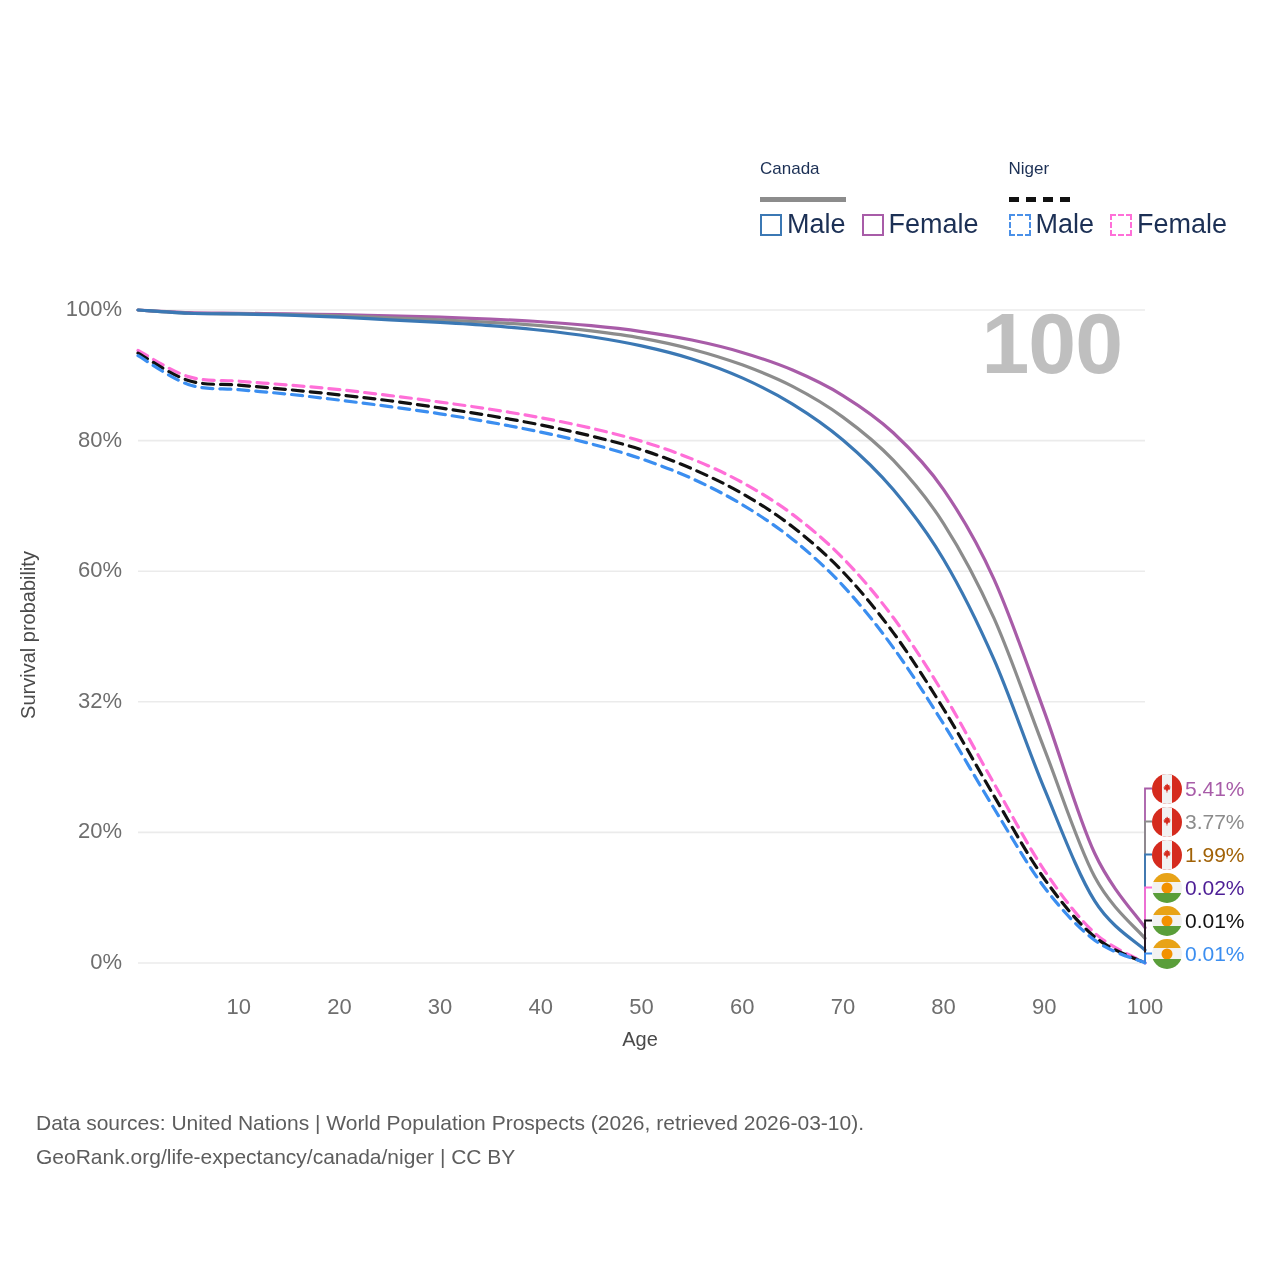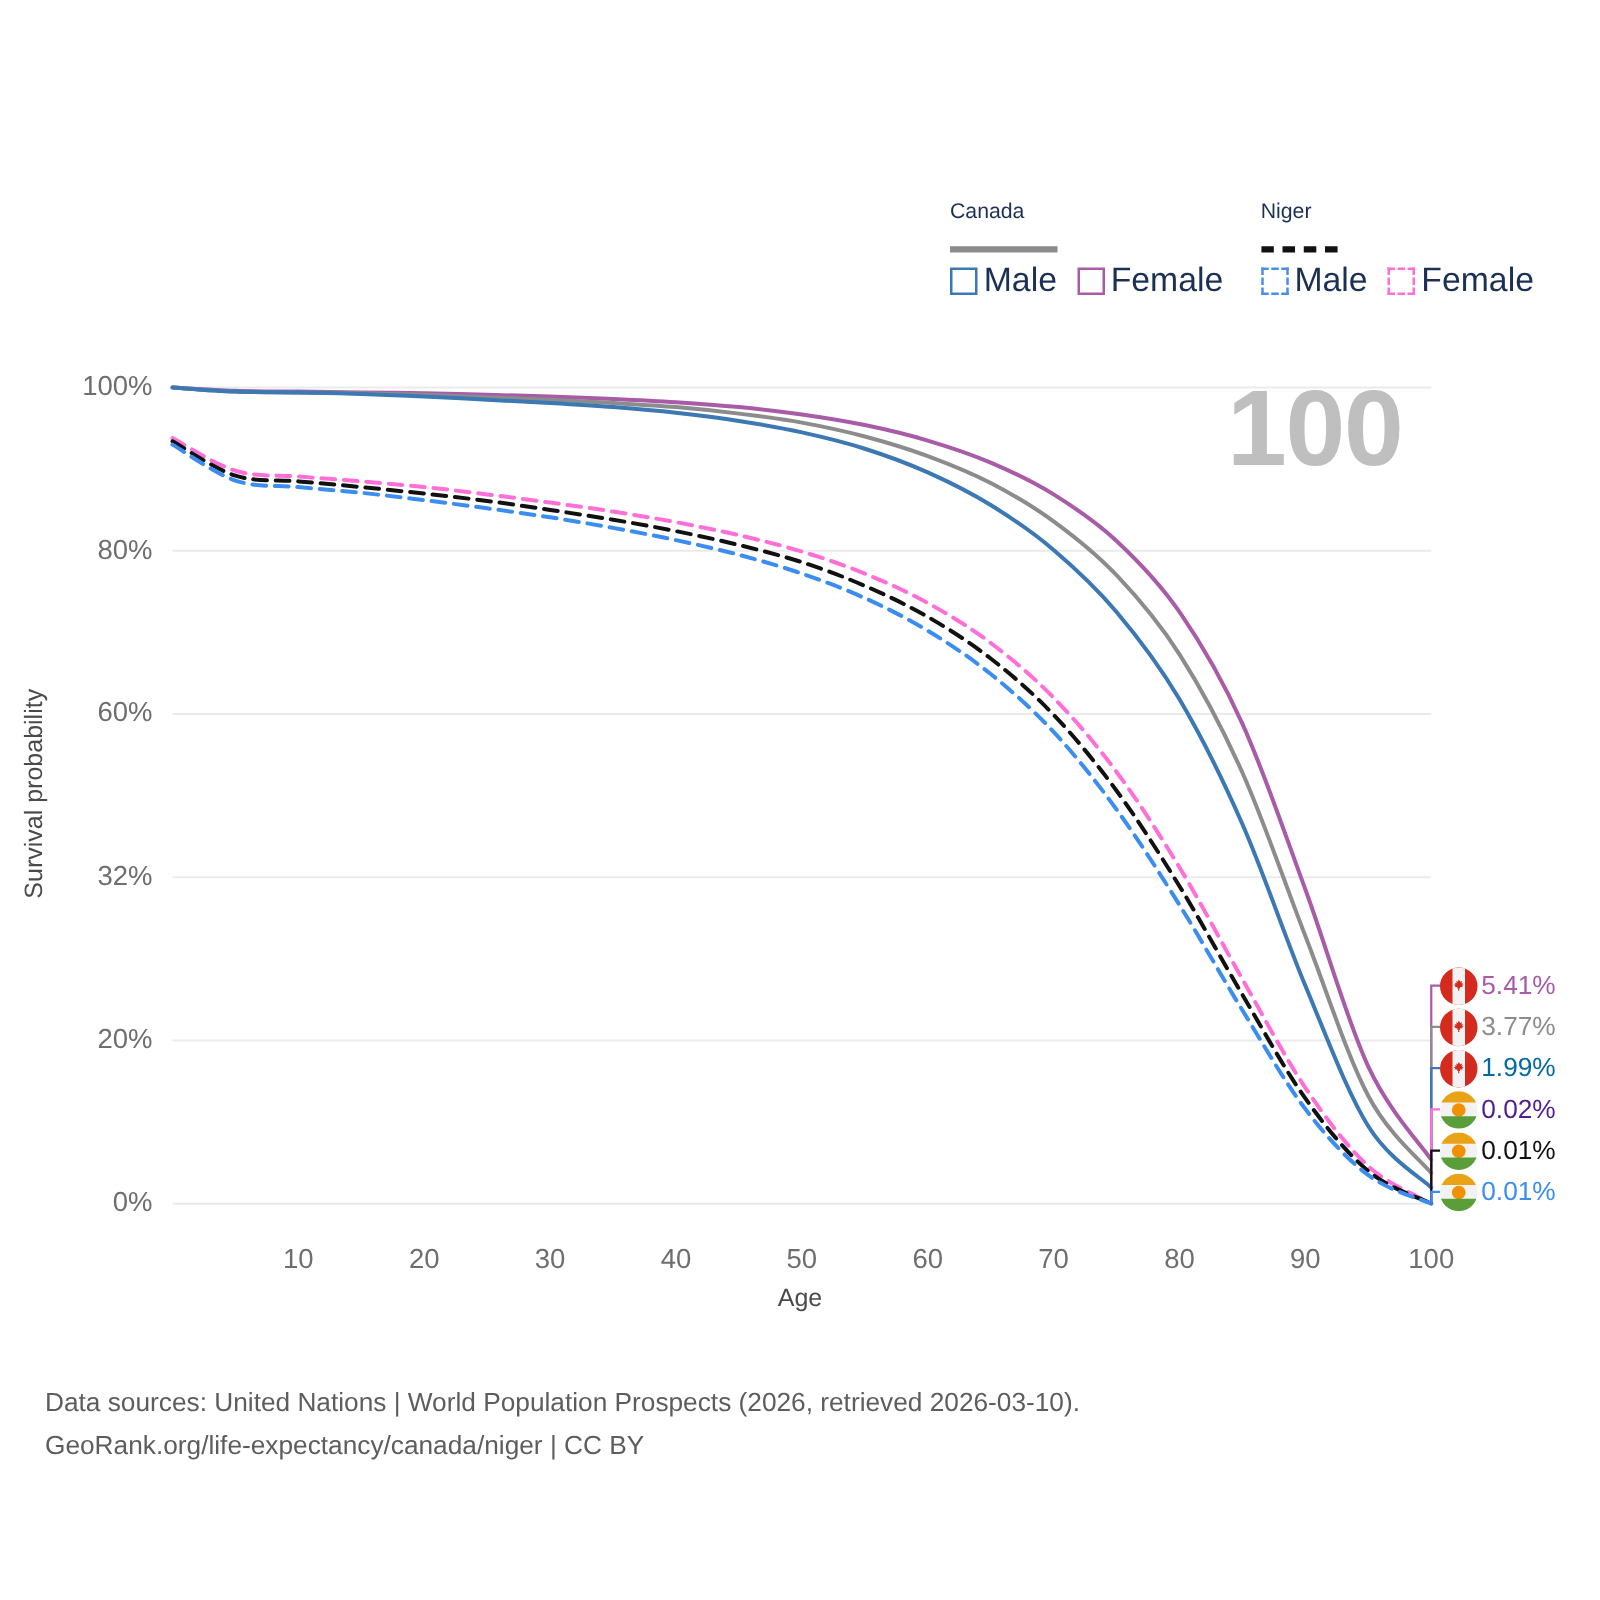--- a/index.html
+++ b/index.html
@@ -222,21 +222,21 @@
         </span>
         <span class="endval" style="color: rgb(140, 140, 140);">3.77%</span>
       </div>
       <div class="endrow">
         <span class="flag ca">
           <span class="band"></span>
           <svg class="leaf" viewBox="0 0 24 24" aria-hidden="true">
             <path fill="currentColor" d="M12 2 10.6 5.2 8.2 4.3l.8 3.1L6 6.8l1.5 2.4-2.8.5 2.3 1.9-1 1.1 4.2.9-.4 1.6h1.5l-.3 3.4h1.9l-.3-3.4h1.5l-.4-1.6 4.2-.9-1-1.1 2.3-1.9-2.8-.5L19 6.8l-3 .6.8-3.1-2.4.9z"></path>
           </svg>
         </span>
-        <span class="endval" style="color: #0369a1;">1.99%</span>
+        <span class="endval" style="color: #a16207;">1.99%</span>
       </div>
       <div class="endrow">
         <span class="flag ne">
           <span class="top"></span>
           <span class="dot"></span>
           <span class="bot"></span>
         </span>
         <span class="endval" style="color: #4c1d95;">0.02%</span>
       </div>
       <div class="endrow">

